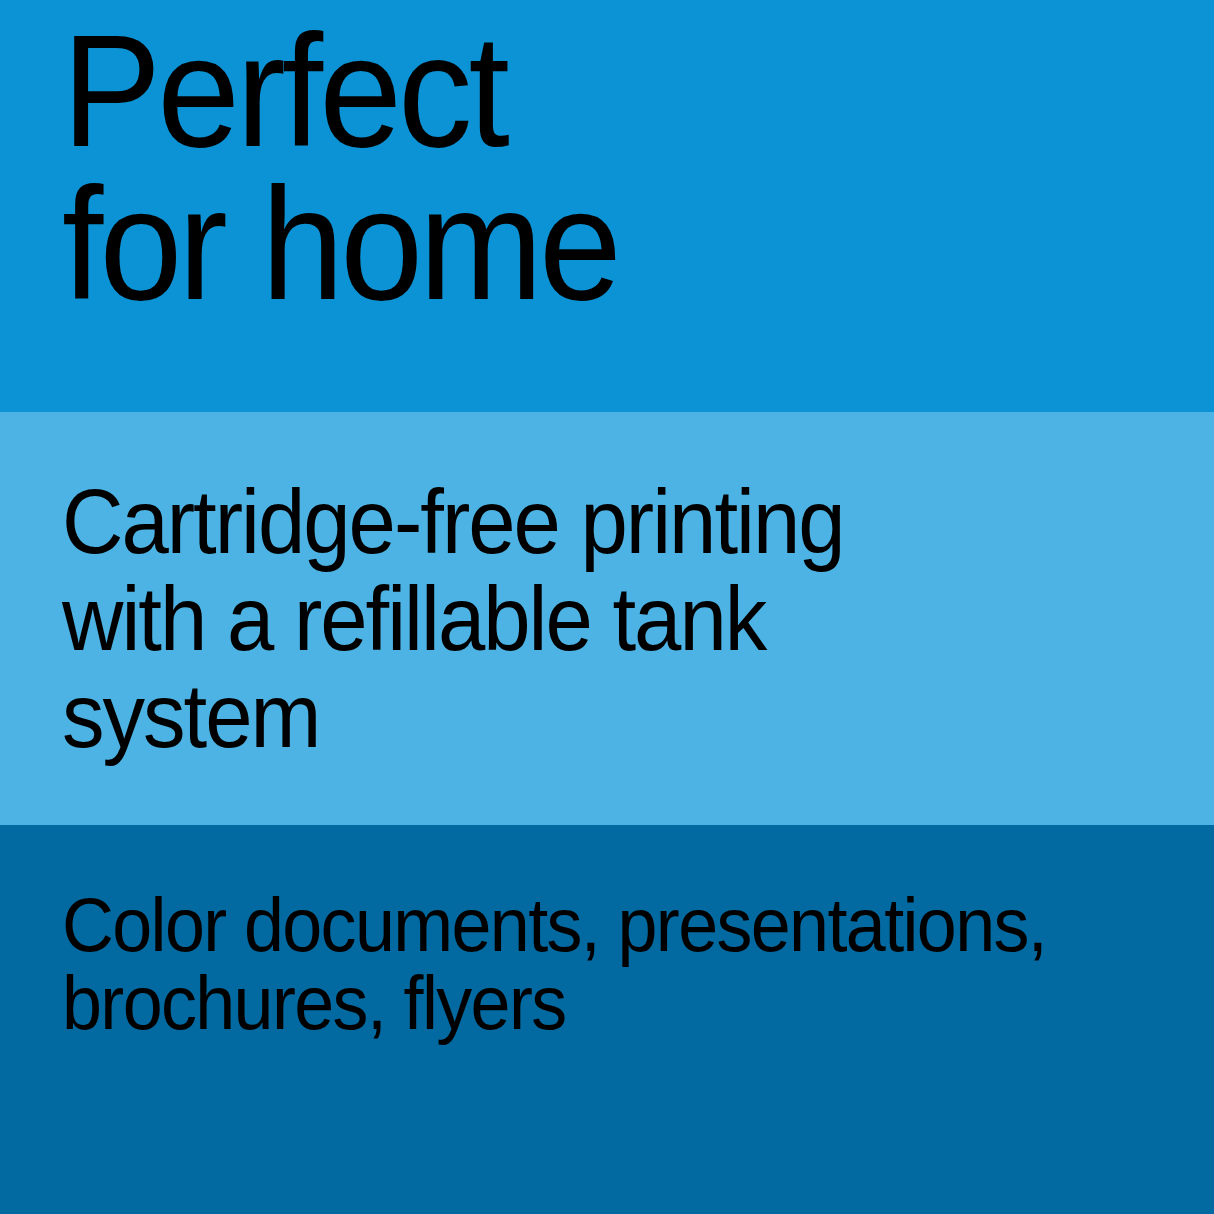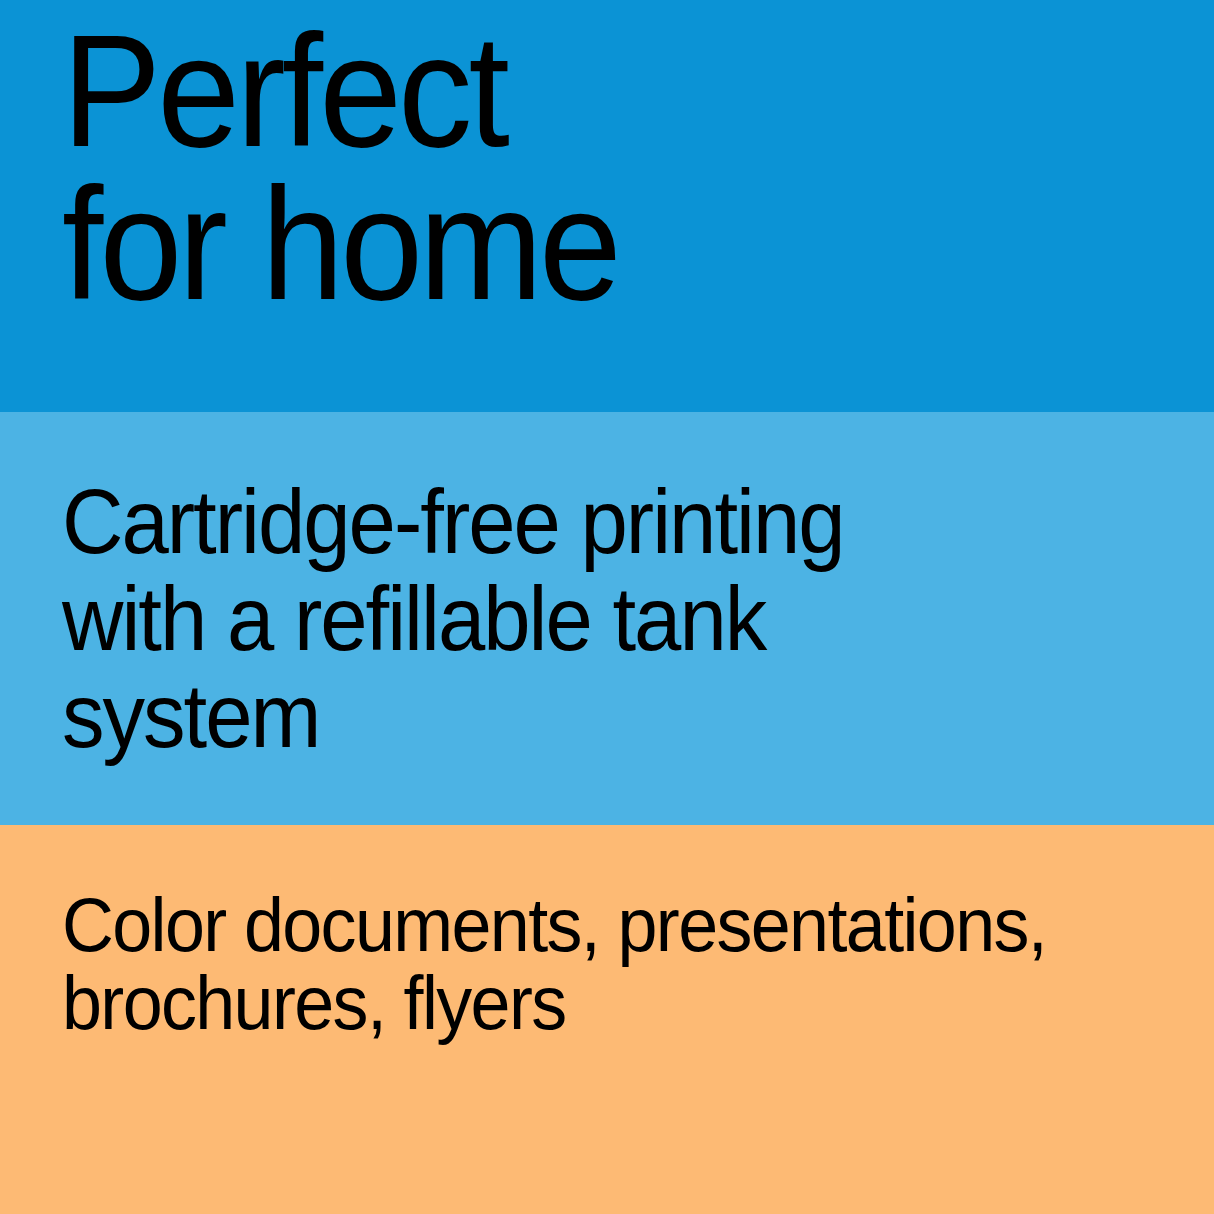--- a/index.html
+++ b/index.html
@@ -66,21 +66,21 @@
     font-weight: 400;
     letter-spacing: -2.1px;
     transform: scaleX(0.945);
     transform-origin: left top;
     white-space: pre-line;
   }
 
   
   .band-detail {
     flex: 1 1 auto;
-    background: #fdba74;
+    background: #0369a1;
     padding: 0 40px 8px 62px;
     text-decoration: underline;
   }
   .detail-text {
     position: absolute;
     left: 62px;
     top: 61px;
     margin: 0;
     color: #000000;
     font-size: 76px;

